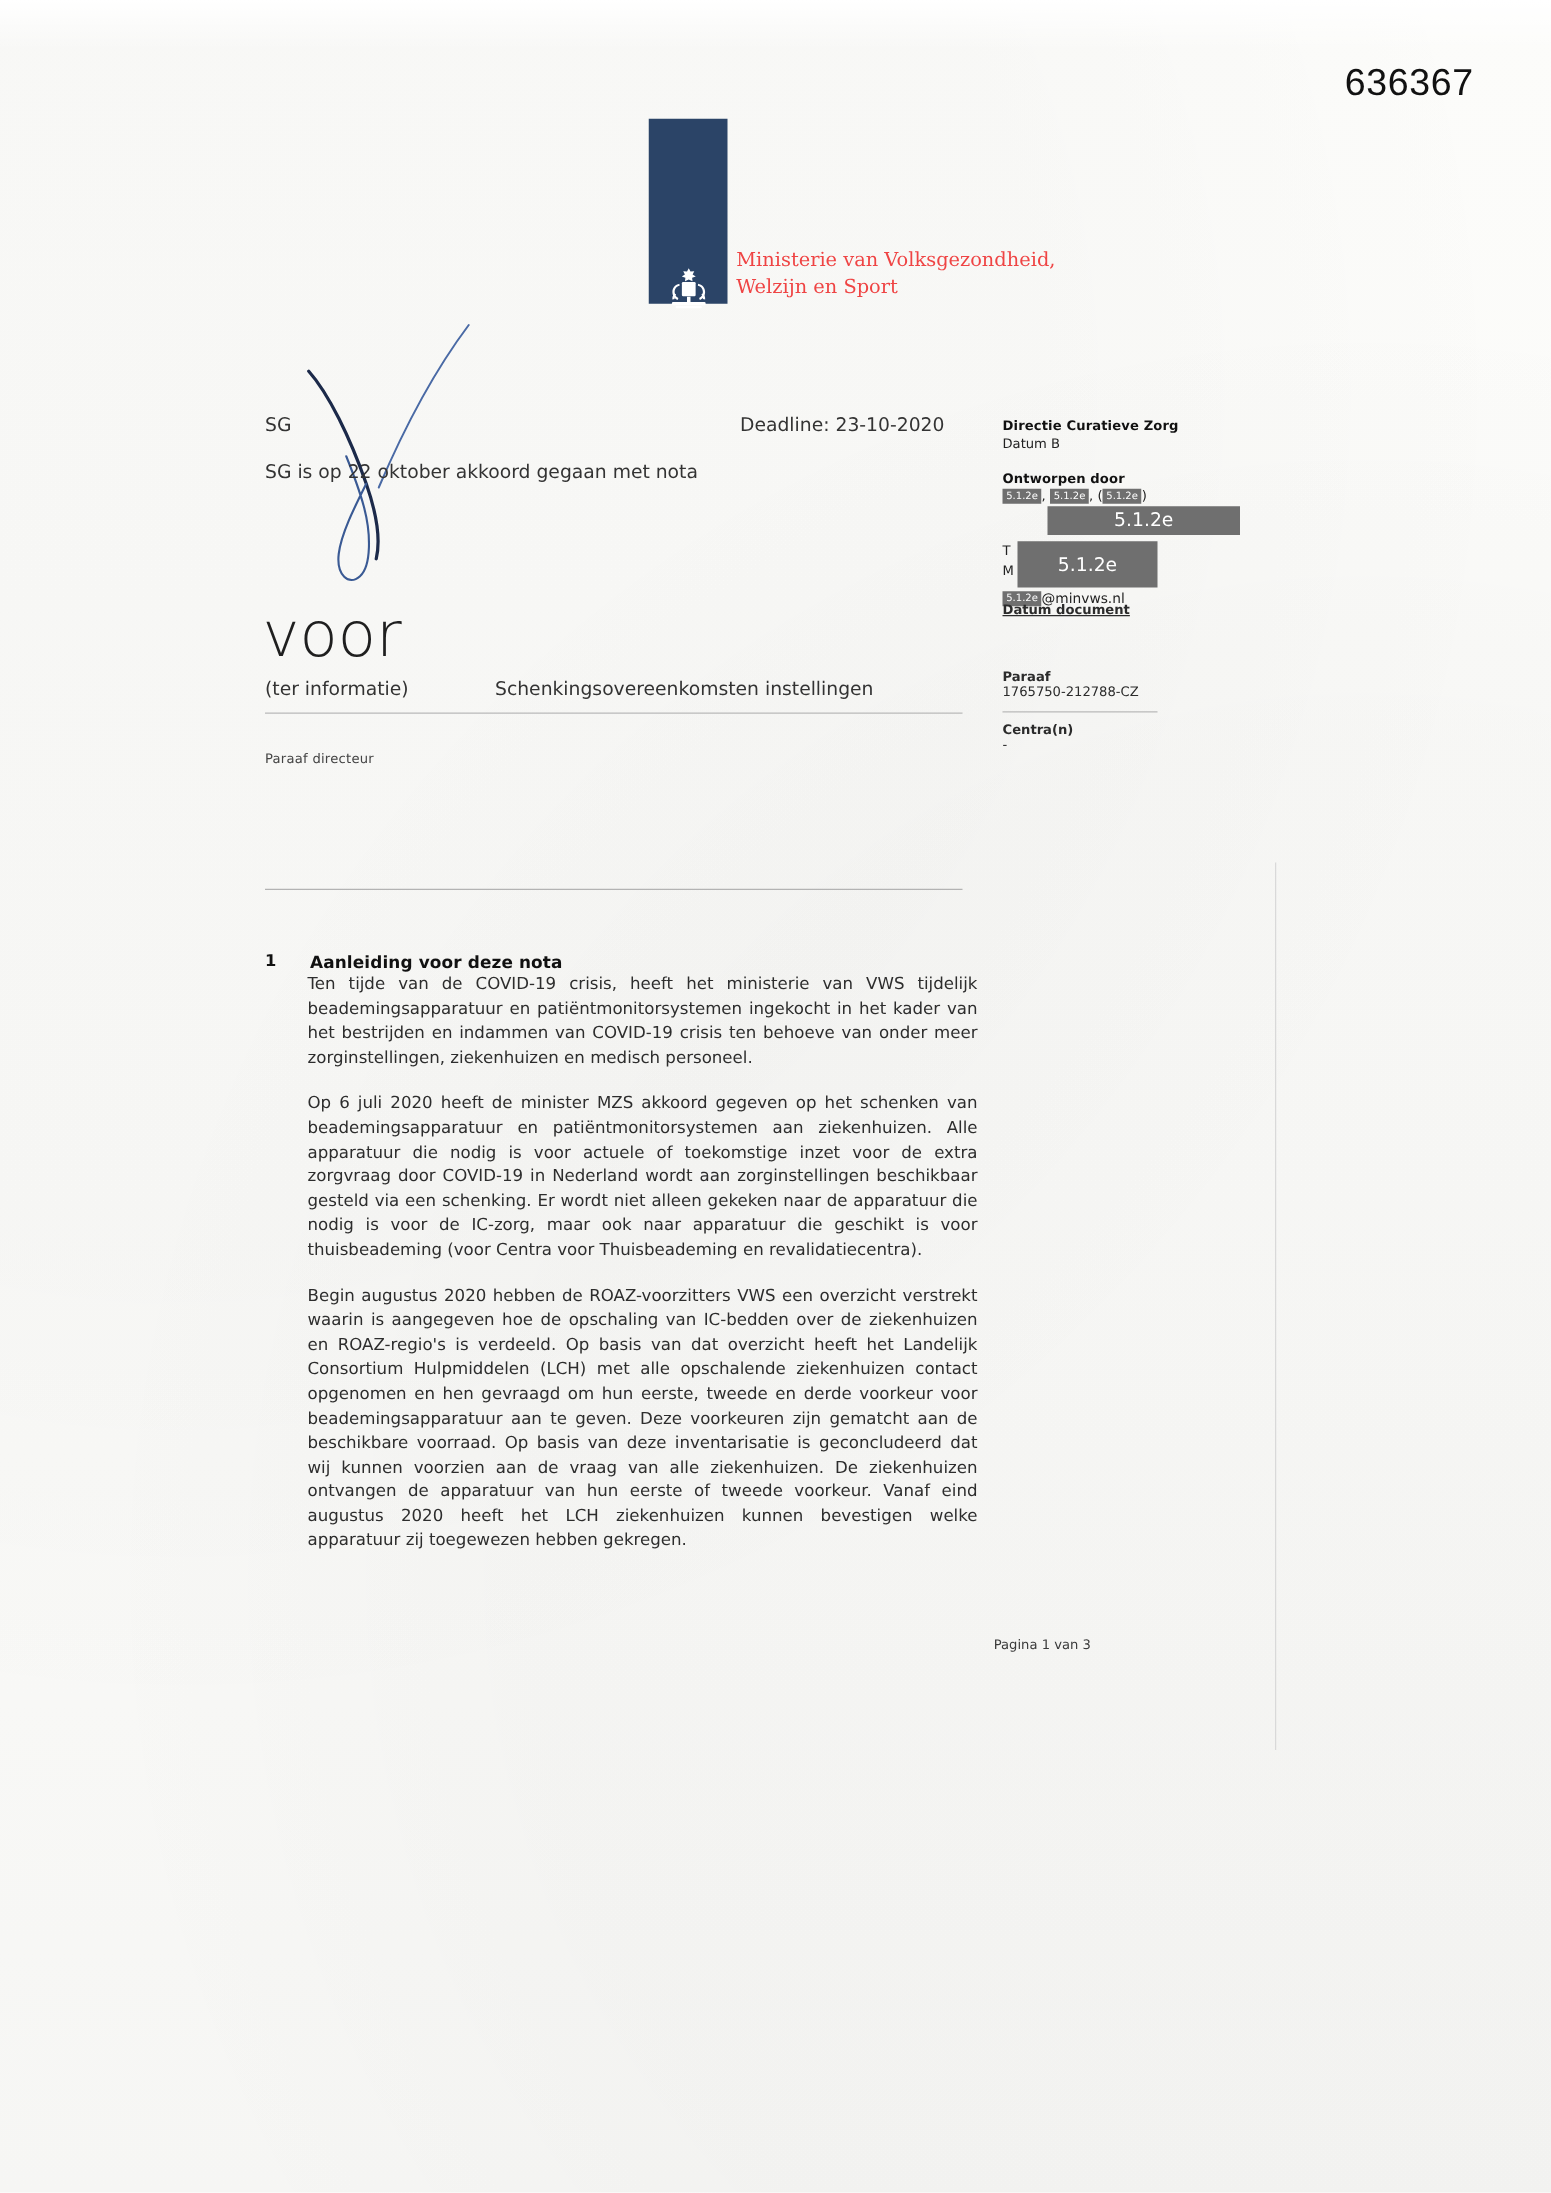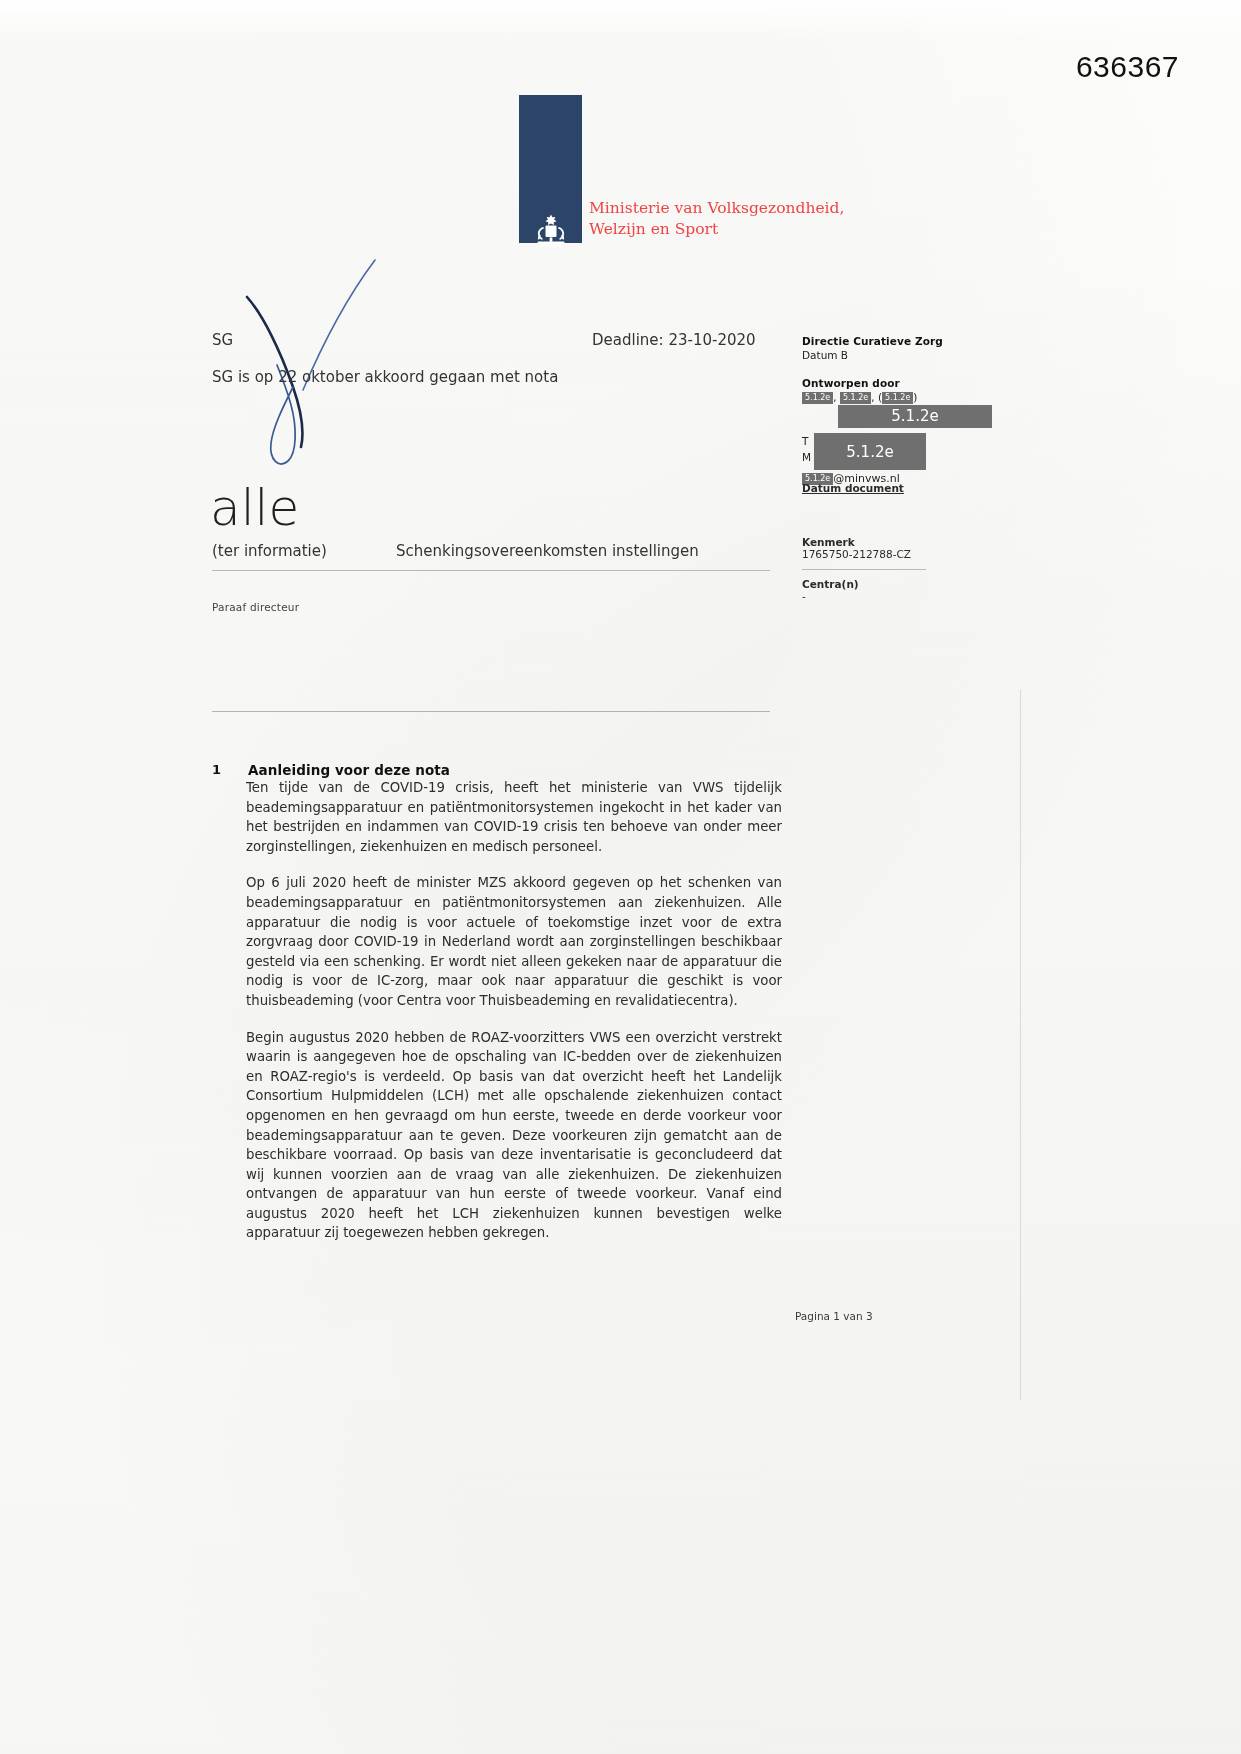--- a/index.html
+++ b/index.html
@@ -144,21 +144,21 @@
 <svg class="signature" viewBox="0 0 180 220">
   <path d="M150 5 C120 45, 95 95, 78 135" stroke="#4a6aa5" stroke-width="1.6" fill="none" stroke-linecap="round"></path>
   <path d="M22 42 C38 60, 55 95, 68 132 C76 155, 80 175, 76 192" stroke="#1c2a4a" stroke-width="2.6" fill="none" stroke-linecap="round"></path>
   <path d="M68 132 C58 152, 48 172, 46 188 C44 205, 54 214, 63 206 C72 198, 72 172, 66 150 C62 135, 56 120, 52 110" stroke="#3a5a94" stroke-width="1.7" fill="none" stroke-linecap="round"></path>
 </svg>
 
 <div class="sg-label">SG</div>
 <div class="deadline">Deadline: 23-10-2020</div>
 <div class="sg-approval">SG is op 22 oktober akkoord gegaan met nota</div>
 
-<div class="nota-title">alle</div>
+<div class="nota-title">voor</div>
 <div class="nota-kind">(ter informatie)</div>
 <div class="nota-subject">Schenkingsovereenkomsten instellingen</div>
 <div class="rule-subject"></div>
 <div class="paraaf">Paraaf directeur</div>
 <div class="rule-mid"></div>
 <div class="scan-edge"></div>
 
 <div class="meta">
   <div class="grp">
     <div class="m-h">Directie Curatieve Zorg</div>
@@ -182,21 +182,21 @@
     </div>
   </div>
 </div>
 
 <div class="meta-datum">
   <div class="m-h" style="font-size:10.5px;font-weight:bold;">Datum document</div>
   <div class="m-v" style="font-size:10.5px;"></div>
 </div>
 
 <div class="meta-kenmerk">
-  <div class="m-h" style="font-size:10.5px;font-weight:bold;">Kenmerk</div>
+  <div class="m-h" style="font-size:10.5px;font-weight:bold;">Paraaf</div>
   <div class="m-v" style="font-size:10.5px;">1765750-212788-CZ</div>
 </div>
 <div class="rule-meta"></div>
 <div class="meta-bijlage">
   <div class="m-h" style="font-size:10.5px;font-weight:bold;">Centra(n)</div>
   <div class="m-v" style="font-size:10.5px;">-</div>
 </div>
 
 <div class="body">
   <div style="position:relative;">

